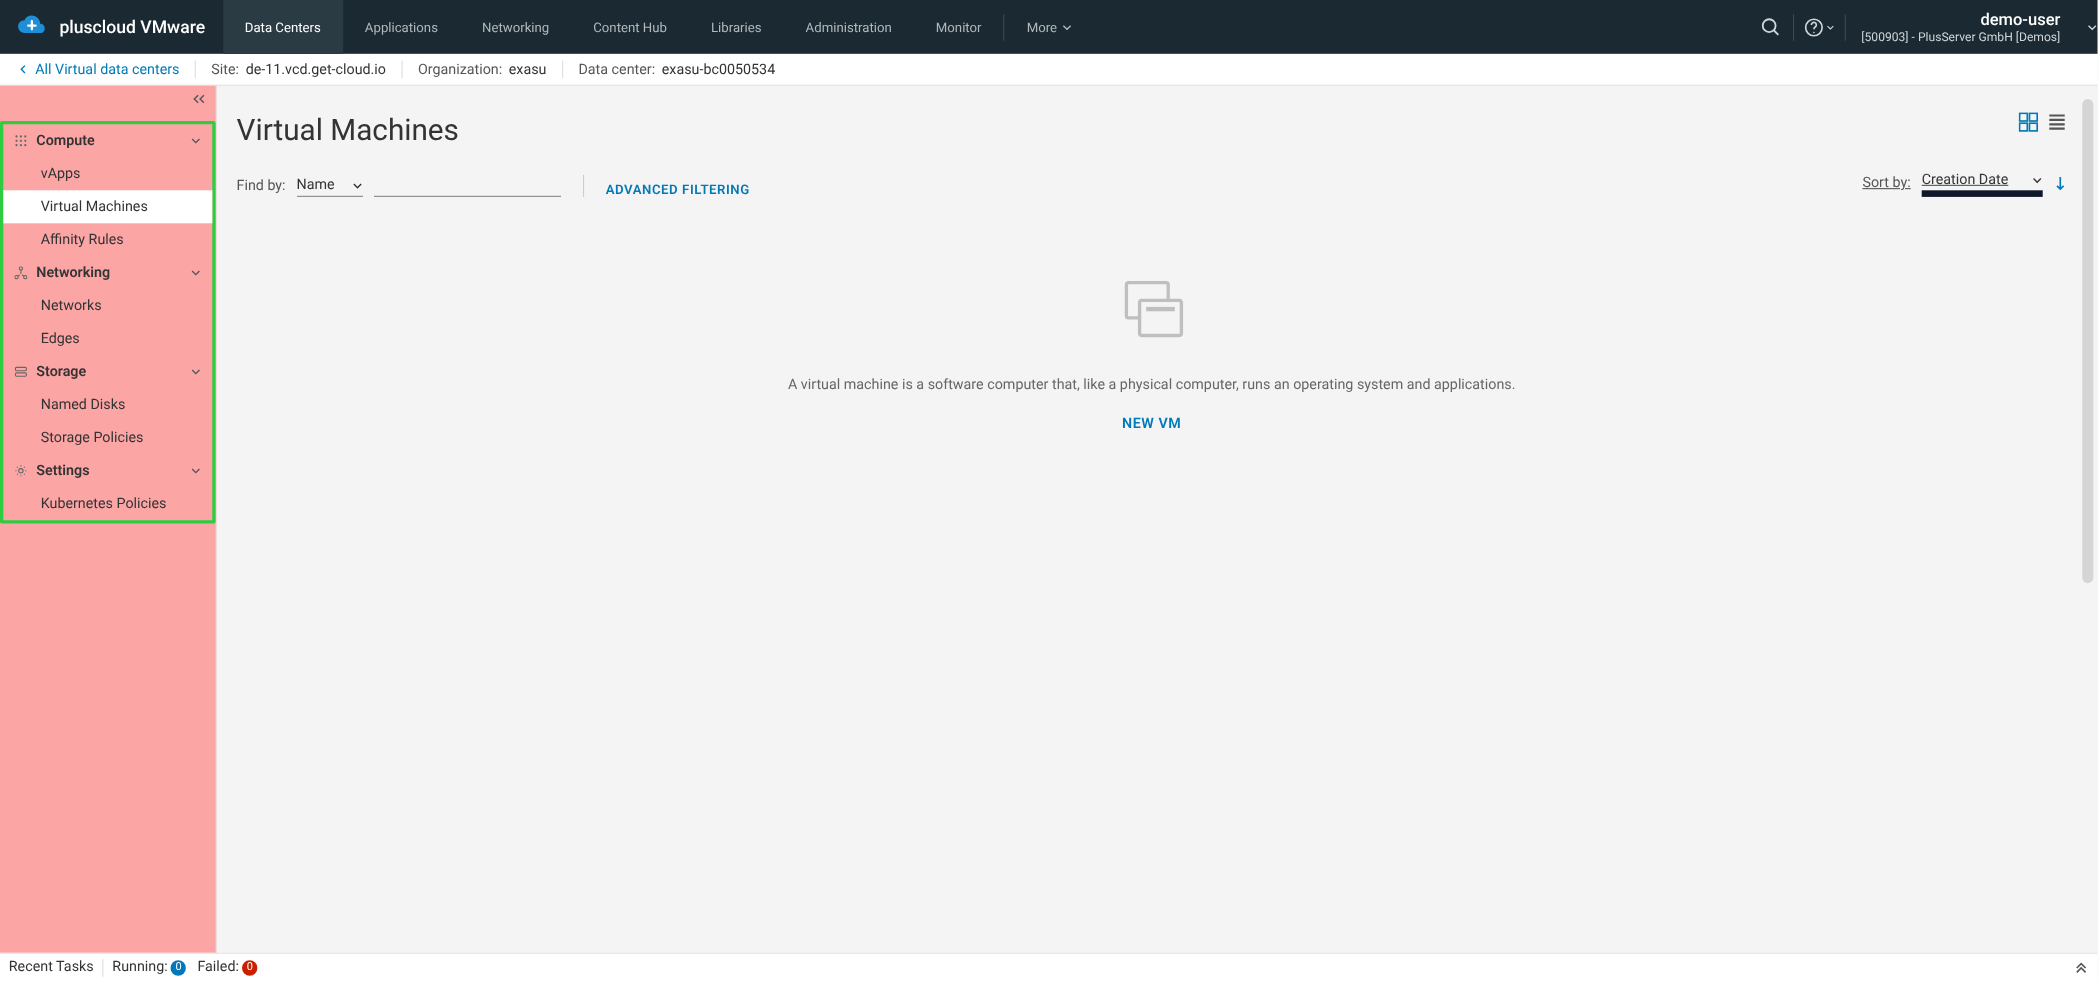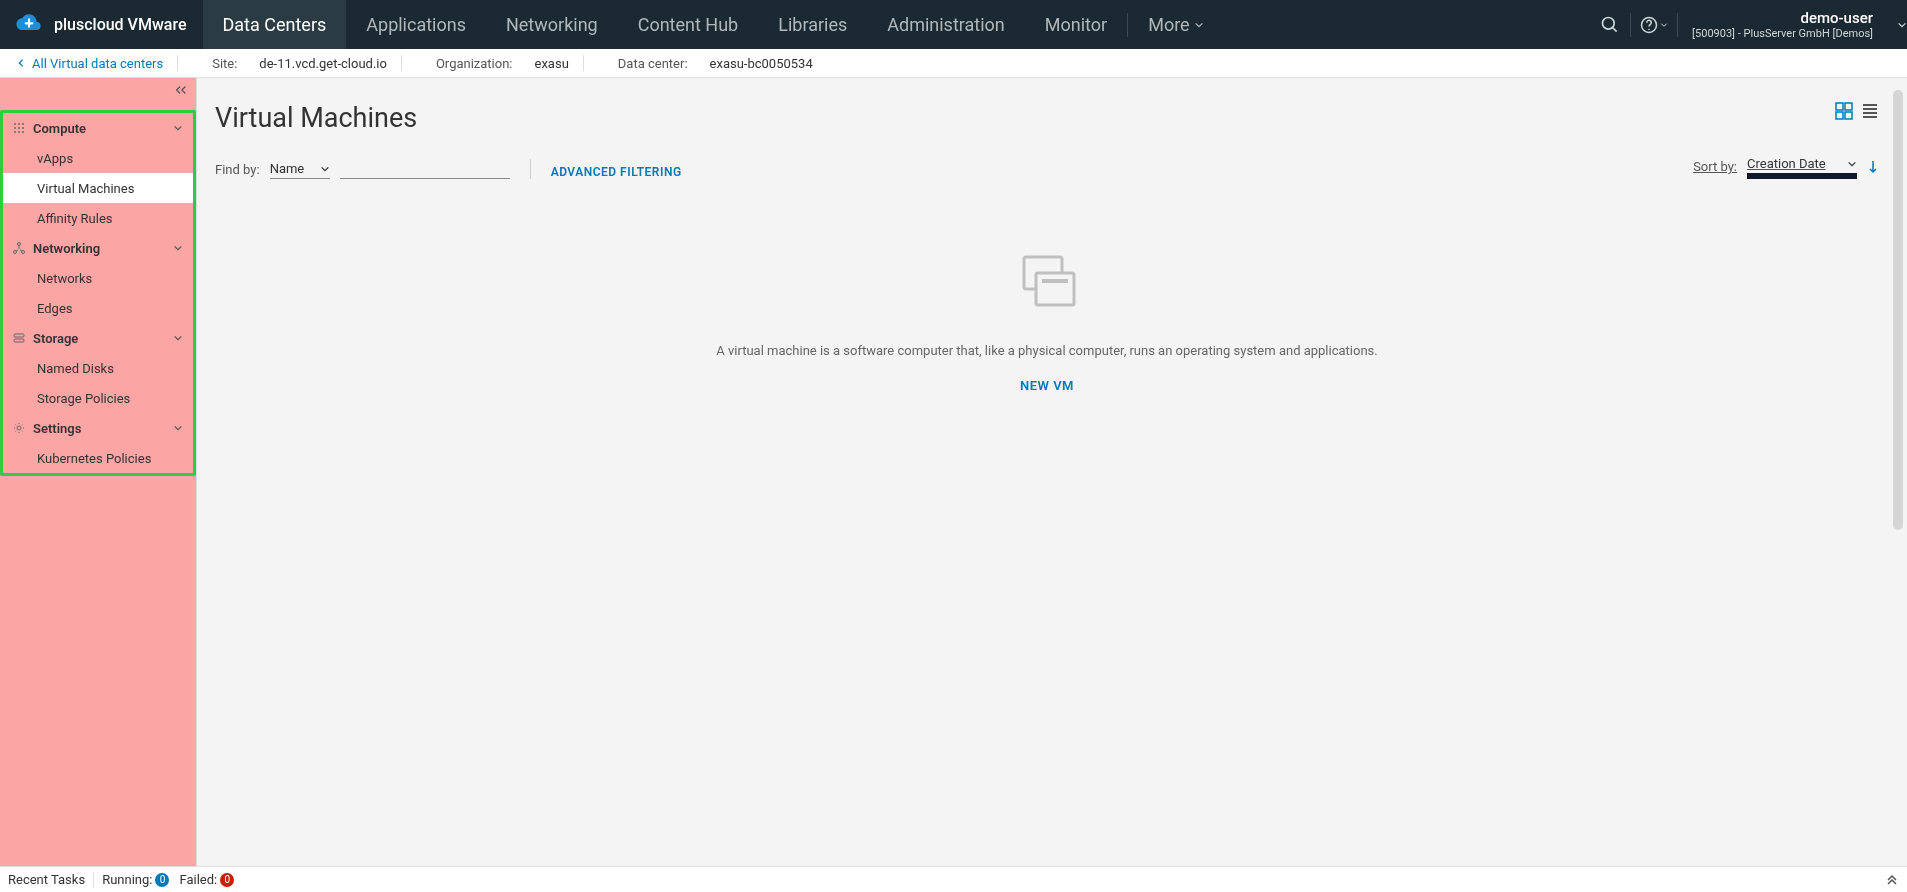--- a/index.html
+++ b/index.html
@@ -4,37 +4,37 @@
 <style>
 * { margin: 0; padding: 0; box-sizing: border-box; font-family: -apple-system, BlinkMacSystemFont, "Segoe UI", Roboto, Helvetica, Arial, sans-serif; }
 body { width: 1907px; height: 892px; overflow: hidden; background: #f4f4f4; color: #333; }
 
 
 .topnav { display: flex; align-items: center; background: #1b2a32; height: 49px; color: #fff; }
 .brand { display: flex; align-items: center; gap: 10px; padding: 0 16px 0 14px; }
 .brand-logo { width: 30px; height: 30px; display: flex; align-items: center; justify-content: center; }
 .brand-name { font-size: 16px; font-weight: 500; color: #fff; }
 .nav-tabs { display: flex; height: 100%; }
-.nav-tab { display: flex; align-items: center; padding: 0 20px; color: #b0b8bc; font-size: 18px; cursor: pointer; height: 100%; }
+.nav-tab { display: flex; align-items: center; padding: 0 20px; color: #b0b8bc; font-size: 12px; cursor: pointer; height: 100%; }
 .nav-tab.active { background: #2b3b44; color: #fff; }
 .nav-tab .caret { margin-left: 4px; }
 .nav-sep { width: 1px; height: 24px; background: #3a4b54; align-self: center; }
 .nav-right { margin-left: auto; display: flex; align-items: center; height: 100%; }
 .nav-icon-btn { display: flex; align-items: center; justify-content: center; width: 40px; height: 100%; color: #cfd6d9; cursor: pointer; }
 .user-block { display: flex; flex-direction: column; align-items: flex-end; padding: 0 18px 0 14px; cursor: pointer; }
 .user-name { font-size: 15px; color: #fff; font-weight: 500; }
 .user-org { font-size: 11px; color: #cfd6d9; }
 .user-wrap { display: flex; align-items: center; }
 .user-caret { margin-left: 6px; color: #cfd6d9; }
 
 
 .context-bar { display: flex; align-items: center; background: #fff; height: 29px; border-bottom: 1px solid #ddd; padding: 0 16px; font-size: 13px; }
 .ctx-back { display: flex; align-items: center; gap: 6px; color: #0079b8; cursor: pointer; }
 .ctx-sep { width: 1px; height: 16px; background: #ddd; margin: 0 14px; }
-.ctx-pair { display: flex; align-items: flex-end; gap: 22px; margin-left: 20px; }
+.ctx-pair { display: flex; align-items: flex-end; gap: 6px; }
 .ctx-key { color: #555; }
 .ctx-val { color: #333; }
 
 
 .body { display: flex; height: calc(892px - 49px - 29px - 26px); }
 .sidebar { width: 197px; background: #fca5a5; border-right: 1px solid #ddd; display: flex; flex-direction: column; position: relative; }
 .sidebar-collapse { display: flex; justify-content: flex-end; padding: 6px 8px; height: 32px; }
 .sb-collapse-btn { cursor: pointer; color: #555; }
 .sb-highlight-box { border: 3px solid #2ecc40; border-radius: 2px; margin: 0 0 0 0; }
 .sb-group { }

